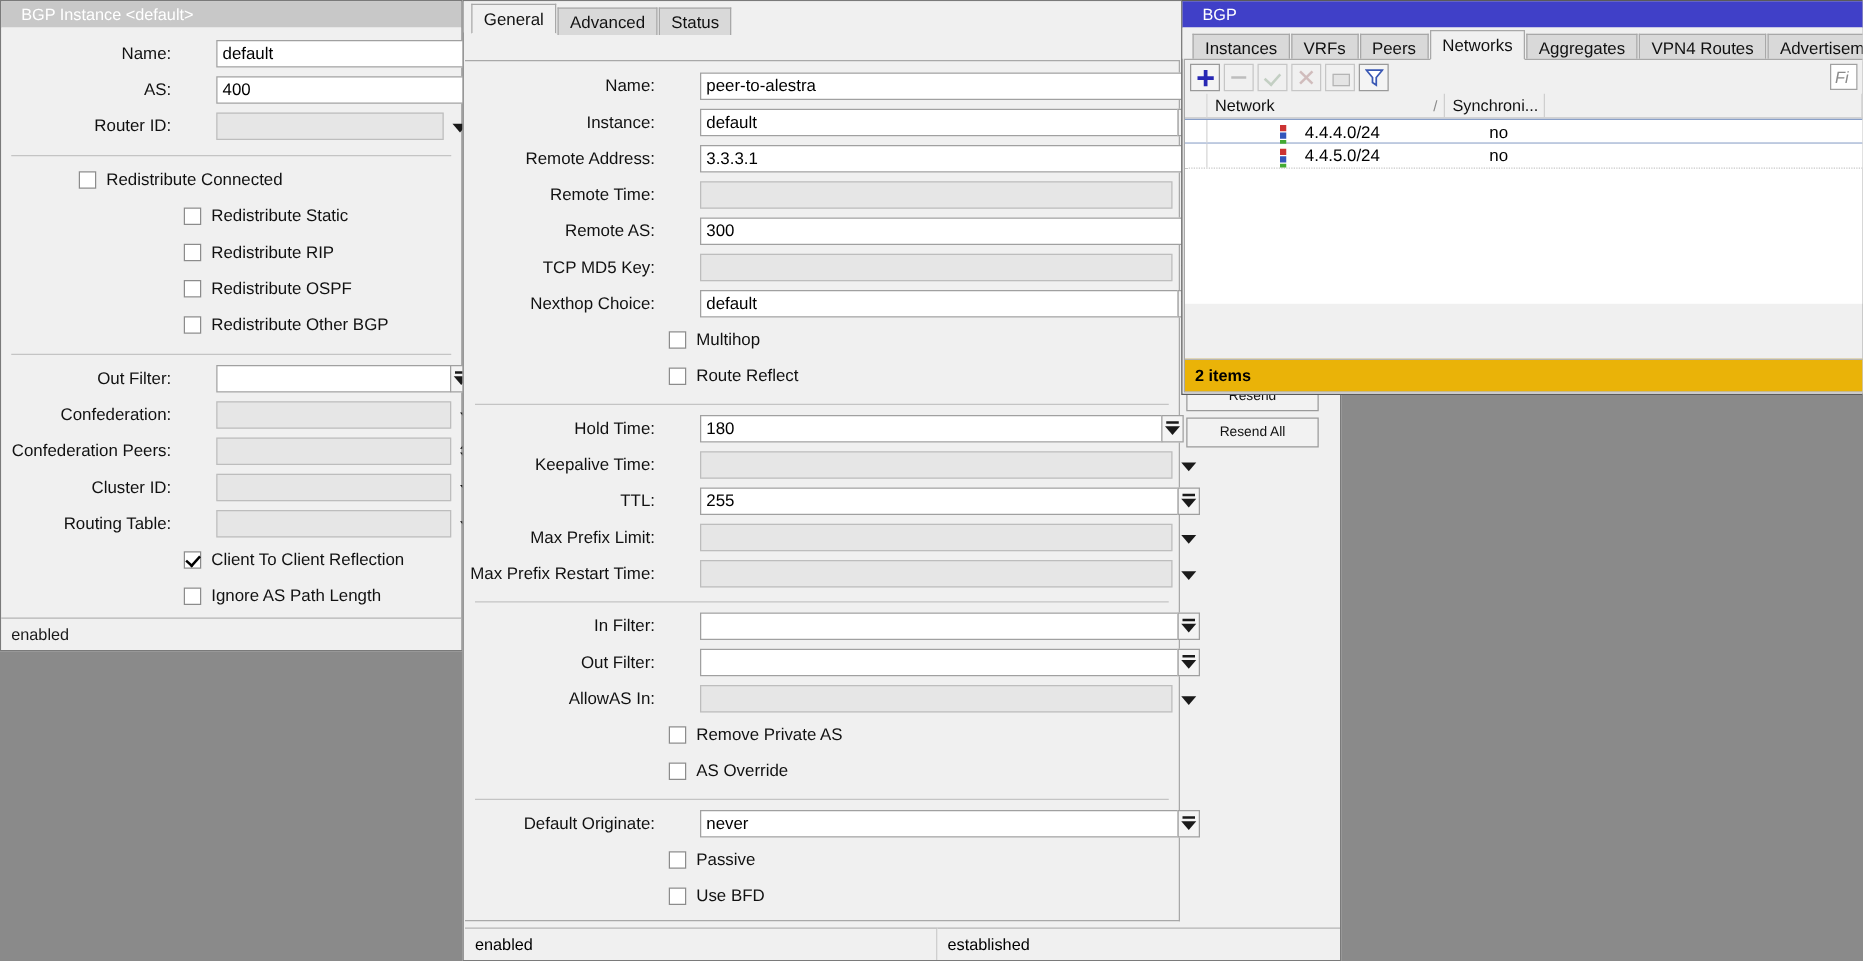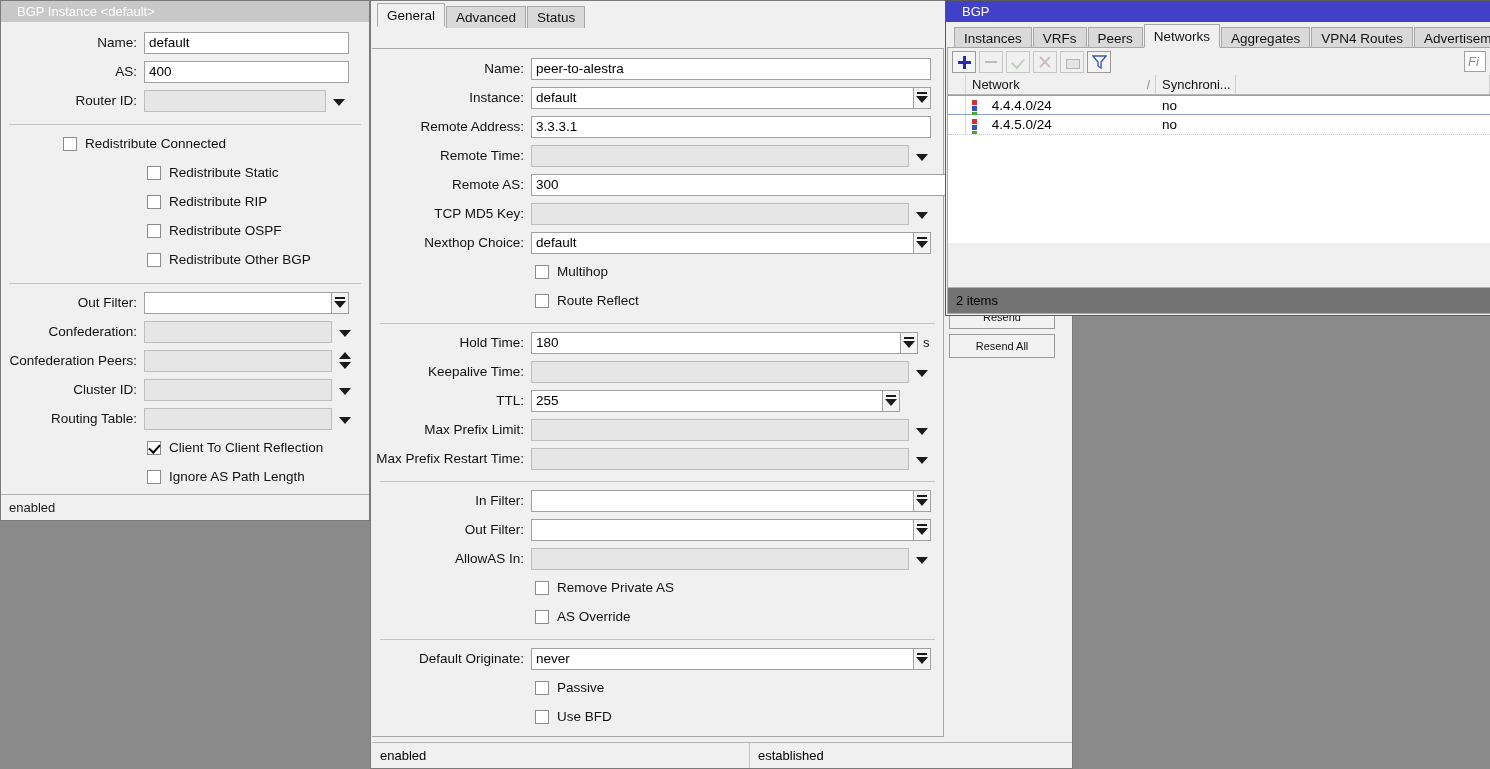--- a/index.html
+++ b/index.html
@@ -58,20 +58,21 @@
     height: 22px;
     border: 1px solid #a0a0a0;
     background: #ffffff;
     font-size: 13.5px;
     line-height: 20px;
     padding: 0 4px;
     color: #000;
     white-space: nowrap;
     overflow: hidden;
     flex: none;
+    margin-left: 29px;
   }
   .finput.disabled { background: #e6e6e6; border-color: #bdbdbd; color: #777; }
 
   
   .arrow-plain {
     width: 18px; height: 20px;
     flex: none;
     position: relative;
     margin-left: 4px;
   }
@@ -249,20 +250,21 @@
   .th .sortmark {
     position: absolute; right: 5px; top: 1px;
     font-size: 12px; color: #8a8a8a;
   }
   .trow {
     display: flex; height: 20px;
     font-size: 13.5px;
     border-bottom: 1px dotted #c8c8c8;
     background: #ffffff;
     align-items: center;
+    text-align: center;
   }
   .td { padding-left: 6px; white-space: nowrap; overflow: hidden; line-height: 19px; }
   .rowgutter { width: 18px; flex: none; border-right: 1px solid #d6d6d6; height: 100%; }
   .neticon {
     display: inline-block;
     width: 11px; height: 11px;
     vertical-align: -1px;
     margin-right: 5px;
   }
   .neticon i {
@@ -441,21 +443,21 @@
         <div class="arrow-box"></div>
         <span class="unit">s</span>
       </div>
       <div class="frow">
         <div class="flabel" style="width:159px;">Keepalive Time:</div>
         <div class="finput disabled" style="width:378px;"></div>
         <div class="arrow-plain"></div>
       </div>
       <div class="frow">
         <div class="flabel" style="width:159px;">TTL:</div>
-        <div class="finput" style="width:352px;">255</div>
+        <div class="finput" style="width:383px;">255</div>
         <div class="arrow-box"></div>
       </div>
       <div class="frow">
         <div class="flabel" style="width:159px;">Max Prefix Limit:</div>
         <div class="finput disabled" style="width:378px;"></div>
         <div class="arrow-plain"></div>
       </div>
       <div class="frow">
         <div class="flabel" style="width:159px;">Max Prefix Restart Time:</div>
         <div class="finput disabled" style="width:378px;"></div>
@@ -604,19 +606,19 @@
               <i style="background:#cc3333;"></i><i style="background:#3355bb;"></i>
               <i style="background:#44aa33;"></i>
             </span>
             <span>4.4.5.0/24</span>
           </div>
           <div class="td" style="width:80px;">no</div>
           <div class="td" style="flex:1;"></div>
         </div>
       </div>
 
-      <div style="position:absolute; left:0; bottom:0; right:0; height:26px; line-height:26px; padding:0 8px; background:#737373; border-top:1px solid #b4b4b4; font-size:13px;">
+      <div style="position:absolute; left:0; bottom:0; right:0; height:26px; line-height:26px; padding:0 8px; background:#eab308; border-top:1px solid #b4b4b4; font-size:13px;font-weight:bold;">
         <span>2 items</span>
       </div>
     </div>
   </div>
 
 </div>
 
 </body></html>

